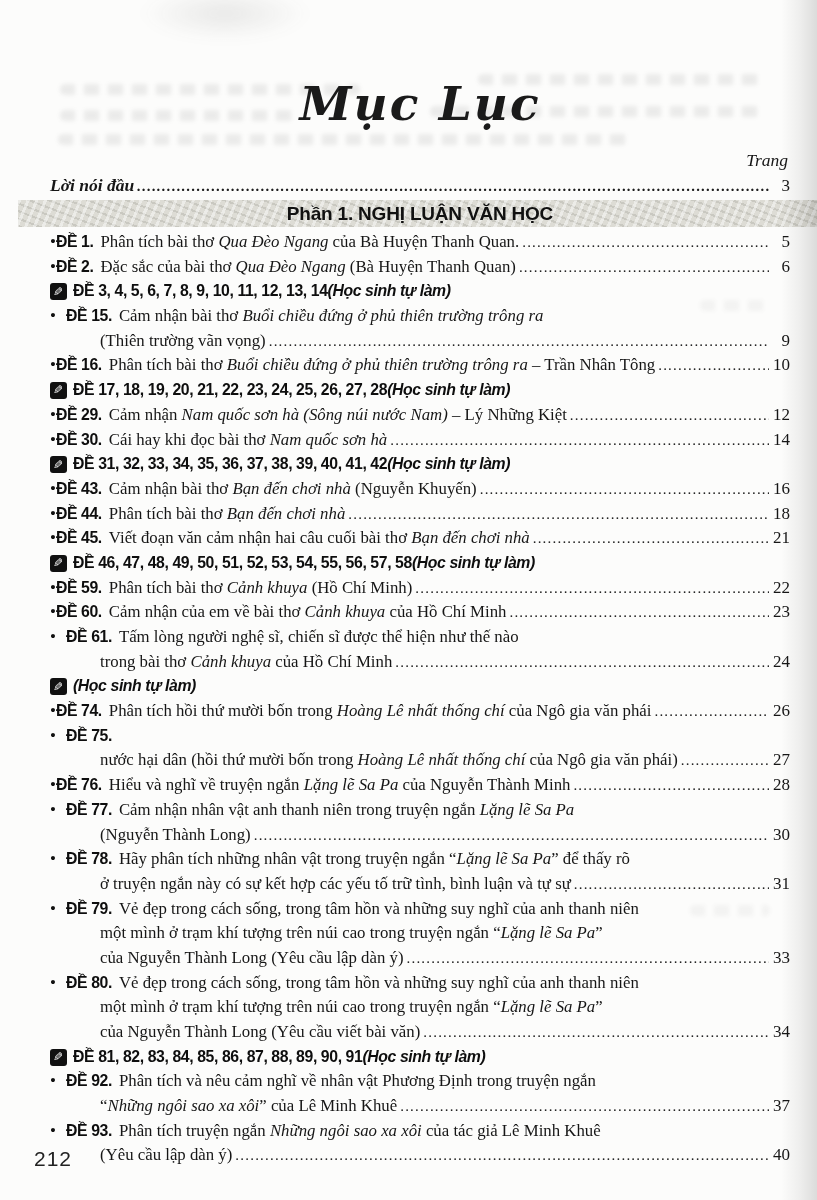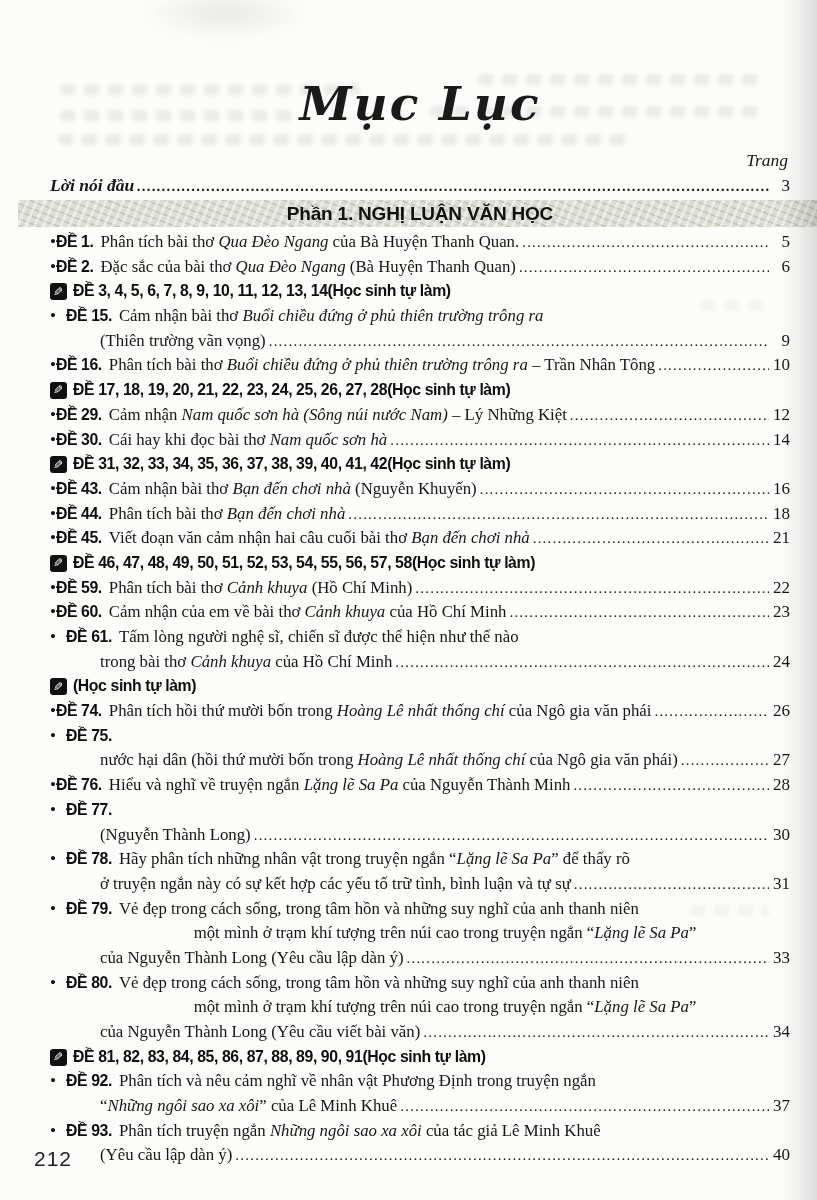--- a/index.html
+++ b/index.html
@@ -64,35 +64,35 @@
     font-family:"Liberation Sans", sans-serif;
     font-weight:bold;font-size:15.8px;letter-spacing:-0.4px;
     margin-right:7px;color:#0e0e0e;
   }
   .etext{font-size:16.8px;}
   .etext .it{font-style:italic;}
   .leader{flex:1 1 auto;overflow:hidden;white-space:nowrap;margin:0 3px;
     font-size:15px;letter-spacing:1.2px;color:#1c1c1c;}
   .leader::after{content:"....................................................................................................................................................................................................................................................................";}
   .pagenum{min-width:18px;text-align:right;font-size:17px;}
-  .cont{padding-left:50px;justify-content:center;}
+  .cont{padding-left:50px;}
 
   .self-row .pen-box{
     width:17px;height:17px;border-radius:3px;background:#101010;
     display:inline-flex;align-items:center;justify-content:center;
     align-self:center;margin-right:6px;flex:0 0 auto;
   }
   .pen-box span{color:#fff;font-size:12px;line-height:1;transform:scaleX(-1);
     font-family:"DejaVu Sans", sans-serif;}
   .self-text{
     font-family:"Liberation Sans", sans-serif;font-weight:bold;
     font-size:15.8px;letter-spacing:-0.4px;color:#0e0e0e;
   }
   .self-note{
-    font-family:"Liberation Sans", sans-serif;font-weight:bold;
+    font-family:"Liberation Sans", sans-serif;font-weight:bold;font-style:italic;
     font-size:15.8px;letter-spacing:-0.4px;color:#0e0e0e;
   }
 
   .folio{
     position:absolute;left:34px;top:1147px;
     font-family:"Liberation Sans", sans-serif;
     font-size:21px;color:#222;letter-spacing:1px;
   }
 </style>
 </head>
@@ -267,20 +267,21 @@
         <div class="row">
           <span class="bullet">•</span>
           <span class="delabel">ĐỀ 76.</span>
           <span class="etext"><span>Hiểu và nghĩ về truyện ngắn </span><span class="it">Lặng lẽ Sa Pa</span><span> của Nguyễn Thành Minh </span></span>
           <span class="leader"></span>
           <span class="pagenum">28</span>
         </div>
         <div class="row">
           <span class="bullet">•</span>
           <span class="delabel">ĐỀ 77.</span>
+          <span class="etext"><span>Cảm nhận nhân vật anh thanh niên trong truyện ngắn </span><span class="it">Lặng lẽ Sa Pa</span></span>
         </div>
         <div class="row cont">
           <span class="etext"><span>(Nguyễn Thành Long) </span></span>
           <span class="leader"></span>
           <span class="pagenum">30</span>
         </div>
         <div class="row">
           <span class="bullet">•</span>
           <span class="delabel">ĐỀ 78.</span>
           <span class="etext"><span>Hãy phân tích những nhân vật trong truyện ngắn “</span><span class="it">Lặng lẽ Sa Pa</span><span>” để thấy rõ</span></span>

